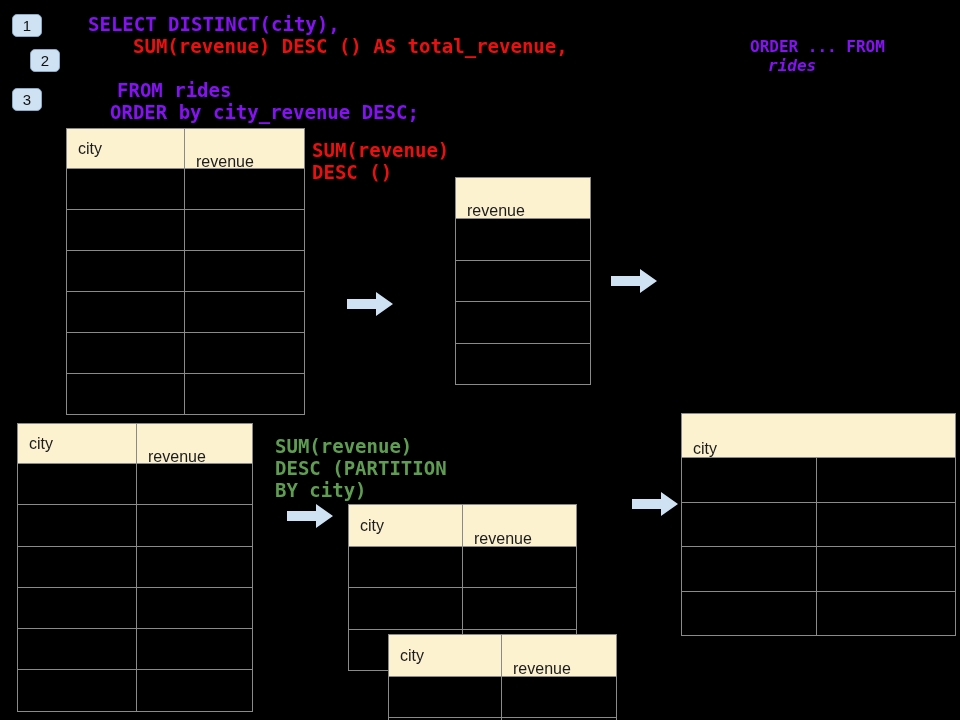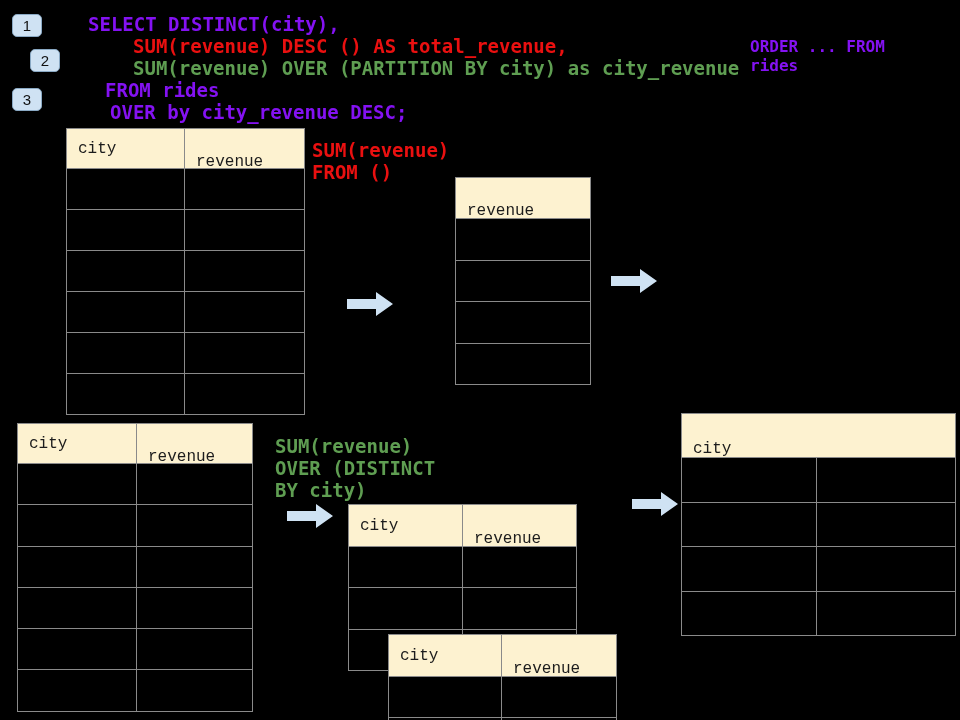--- a/index.html
+++ b/index.html
@@ -23,21 +23,20 @@
   }
   .badge{
     position:absolute;width:30px;height:23px;
     background:var(--badge_blue);border:1px solid #8aa9c4;border-radius:5px;
     color:#111;font-size:15px;display:flex;align-items:center;justify-content:center;
     box-sizing:border-box;
   }
   .tbl{
     position:absolute;border:1px solid var(--table_border);box-sizing:border-box;
     background:#eab308;
-    font-family:Liberation Mono, monospace;
   }
   .thead{display:flex;background:var(--header_fill);}
   .th{
     box-sizing:border-box;border-right:1px solid var(--table_border);
     display:flex;align-items:center;padding-left:11px;
     font-size:16px;color:#1c1c1c;overflow:hidden;
   }
   .th:last-child{border-right:none;margin-top:26px;}
   .trow{display:flex;box-sizing:border-box;border-top:1px solid var(--table_border);background:#000;}
   .td{box-sizing:border-box;border-right:1px solid var(--table_border);}
@@ -55,32 +54,31 @@
   </div>
   <div class="badge" style="left:30px;top:49px;">
     <span>2</span>
   </div>
   <div class="badge" style="left:12px;top:88px;">
     <span>3</span>
   </div>
 
   <div class="code-line c-purple" style="left:88px;top:13px;">SELECT DISTINCT(city),</div>
   <div class="code-line c-red" style="left:133px;top:35px;">SUM(revenue) DESC () AS total_revenue,</div>
-  <div class="code-line c-green" style="left:133px;top:57px;">SUM(revenue) OVER (PARTITION BY city) as city_revenue</div>
-  <div class="code-line c-purple" style="left:105px;top:79px;">FROM rides</div>
-  <div class="code-line c-purple" style="left:110px;top:101px;">OVER by city_revenue DESC;</div>
+  <div class="code-line c-purple" style="left:117px;top:79px;">FROM rides</div>
+  <div class="code-line c-purple" style="left:110px;top:101px;">ORDER by city_revenue DESC;</div>
 
   <div class="snippet-line" style="left:750px;top:37px;">ORDER ... FROM</div>
-  <div class="snippet-line" style="left:750px;top:56px;">rides</div>
+  <div class="snippet-line" style="left:768px;top:56px;font-style:italic;">rides</div>
 
   <div class="code-line c-red" style="left:312px;top:139px;">SUM(revenue)</div>
-  <div class="code-line c-red" style="left:312px;top:161px;">FROM ()</div>
+  <div class="code-line c-red" style="left:312px;top:161px;">DESC ()</div>
 
   <div class="code-line c-green" style="left:275px;top:435px;">SUM(revenue)</div>
-  <div class="code-line c-green" style="left:275px;top:457px;">OVER (DISTINCT</div>
+  <div class="code-line c-green" style="left:275px;top:457px;">DESC (PARTITION</div>
   <div class="code-line c-green" style="left:275px;top:479px;">BY city)</div>
 
   <div class="tbl" style="left:66px;top:128px;width:239px;">
     <div class="thead" style="height:39px;">
       <div class="th" style="width:118px;">city</div>
       <div class="th" style="width:119px;">revenue</div>
     </div>
   <div class="trow" style="height: 41px;">
         <div class="td" style="width: 118px;"></div>
         <div class="td" style="width: 119px;"></div>

